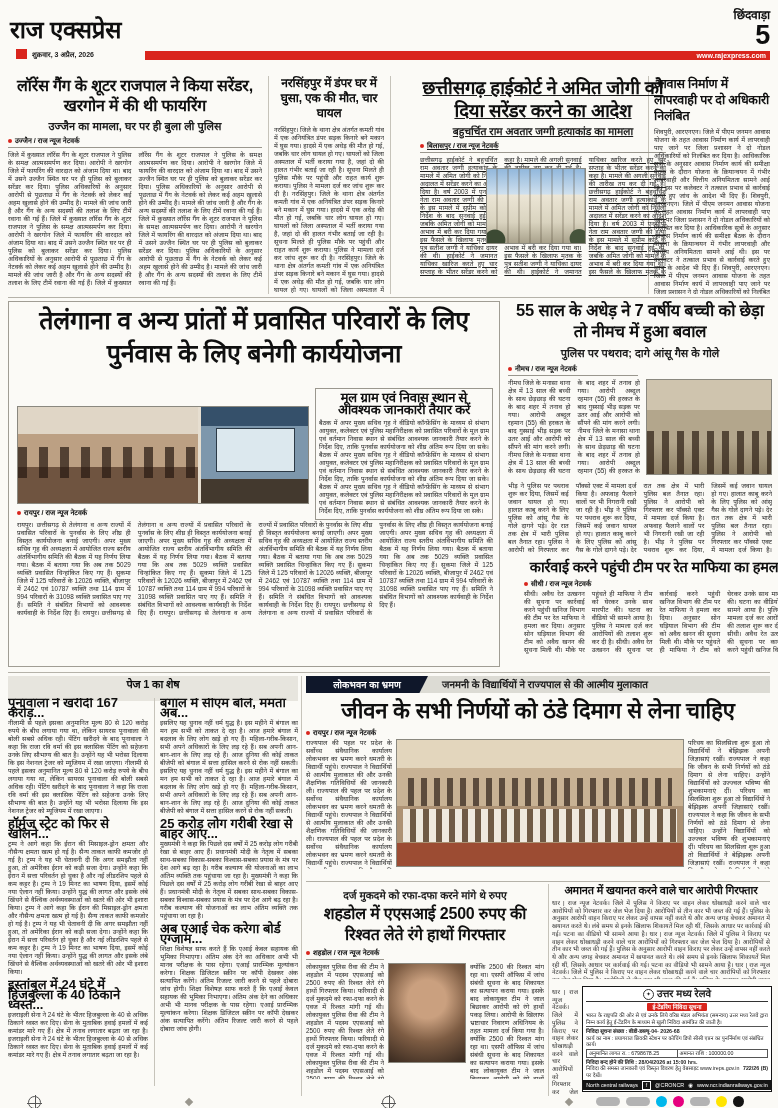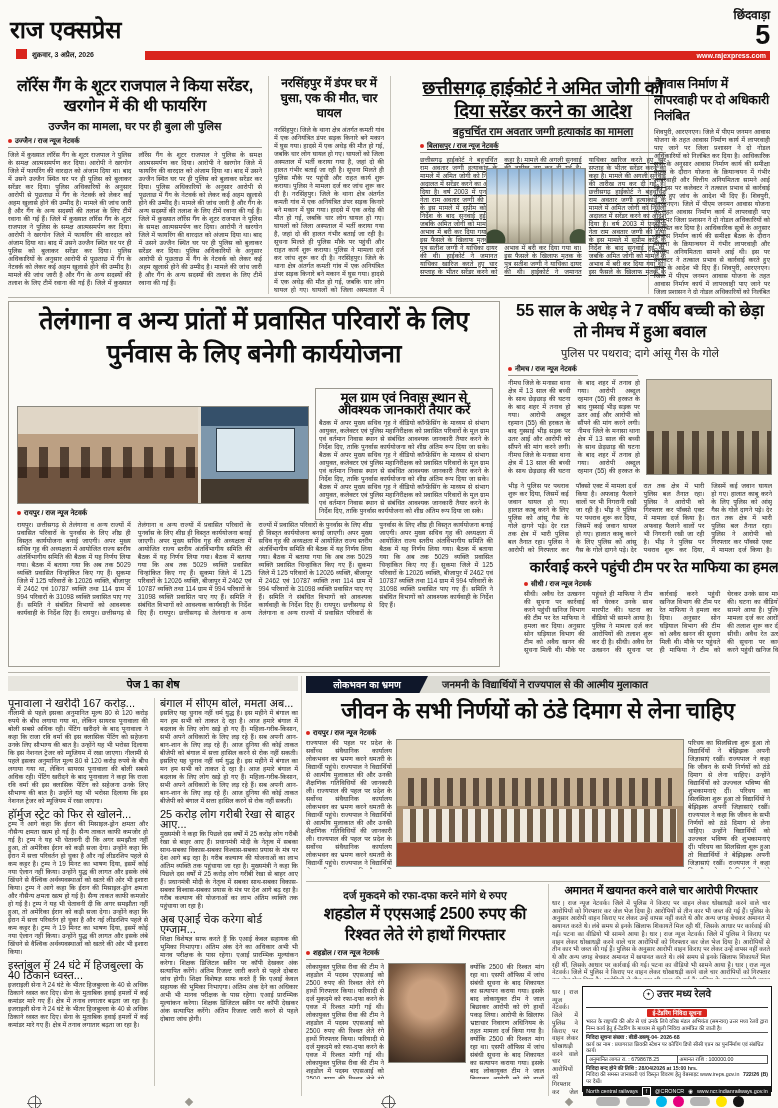--- a/index.html
+++ b/index.html
@@ -11,27 +11,27 @@
   .hl{font-weight:800;color:#0f0f0f;letter-spacing:-0.2px;}
   .center{text-align:center;}
   .byline{display:flex;align-items:center;gap:3px;font-size:7px;font-weight:700;color:#111;margin:3px 0 2px;}
   .byline .dot{width:4px;height:4px;border-radius:50%;background:#d9251d;flex:0 0 auto;}
   .rule{border-top:1px solid #9a978e;margin:1px 0 3px;}
   .body-txt{font-size:6.4px;line-height:8px;text-align:justify;color:#2c2c2c;overflow:hidden;}
   .cols2{column-count:2;column-gap:7px;}
   .cols3{column-count:3;column-gap:7px;}
   .cols4{column-count:4;column-gap:7px;}
   .photo{position:absolute;border:1px solid #8a887f;box-sizing:border-box;overflow:hidden;background:#ccc;}
-  .sub-bold{font-weight:400;font-size:11px;line-height:10px;color:#0f0f0f;margin:4px 0 1px;}
+  .sub-bold{font-weight:700;font-size:13px;line-height:10px;color:#0f0f0f;margin:4px 0 1px;}
   .greybar{background:#e7e5de;}
   
   .redbar{background:#d9251d;}
   
   .tender{border:1.5px solid #151515;background:#fff;box-sizing:border-box;padding:2px 3px;font-size:5.3px;line-height:6.6px;color:#222;}
-  .tender .t-head{display:flex;align-items:center;justify-content:center;gap:3px;border-bottom:1px solid #333;padding-bottom:7px;}
+  .tender .t-head{display:flex;align-items:center;justify-content:center;gap:3px;border-bottom:1px solid #333;padding-bottom:1px;}
   .tender .emblem{width:9px;height:9px;border-radius:50%;border:1px solid #333;display:flex;align-items:center;justify-content:center;font-size:6px;}
   .tender .t-title{font-size:10px;font-weight:800;}
   .tender .t-label{background:#d9251d;color:#fff;font-weight:700;font-size:6px;line-height:8px;padding:0 5px;margin:1px auto;width:max-content;border-radius:1px;}
   .tender .t-row{display:flex;border:1px solid #555;margin:1px 0;}
   .tender .t-cell{flex:1;padding:0 2px;}
   .tender .t-cell+.t-cell{border-left:1px solid #555;}
   .tender .t-foot{display:flex;align-items:center;gap:4px;background:#151515;color:#fff;
      font-size:5.4px;line-height:10px;height:10px;margin:2px -3px -2px;padding:0 3px;justify-content:center;}
   .sq-ic{display:inline-block;width:7px;height:7px;border:1px solid #fff;font-size:5px;line-height:7px;text-align:center;}
   
@@ -125,21 +125,21 @@
 
     <div class="byline" style="position:absolute;left:8px;top:203px;">
       <span class="dot"></span>
       <span>रायपुर / राज न्यूज नेटवर्क</span>
     </div>
     <div class="abs body-txt cols4" style="left:8px;top:219px;width:476px;height:138px;">रायपुर। छत्तीसगढ़ से तेलंगाना व अन्य राज्यों में प्रवासित परिवारों के पुनर्वास के लिए शीघ्र ही विस्तृत कार्ययोजना बनाई जाएगी। अपर मुख्य सचिव गृह की अध्यक्षता में आयोजित राज्य स्तरीय अंतर्विभागीय समिति की बैठक में यह निर्णय लिया गया। बैठक में बताया गया कि अब तक 5029 व्यक्ति प्रवासित चिन्हांकित किए गए हैं। सुकमा जिले में 125 परिवारों के 12026 व्यक्ति, बीजापुर में 2462 एवं 10787 व्यक्ति तथा 114 ग्राम में 994 परिवारों के 31098 व्यक्ति प्रवासित पाए गए हैं। समिति ने संबंधित विभागों को आवश्यक कार्यवाही के निर्देश दिए हैं। रायपुर। छत्तीसगढ़ से तेलंगाना व अन्य राज्यों में प्रवासित परिवारों के पुनर्वास के लिए शीघ्र ही विस्तृत कार्ययोजना बनाई जाएगी। अपर मुख्य सचिव गृह की अध्यक्षता में आयोजित राज्य स्तरीय अंतर्विभागीय समिति की बैठक में यह निर्णय लिया गया। बैठक में बताया गया कि अब तक 5029 व्यक्ति प्रवासित चिन्हांकित किए गए हैं। सुकमा जिले में 125 परिवारों के 12026 व्यक्ति, बीजापुर में 2462 एवं 10787 व्यक्ति तथा 114 ग्राम में 994 परिवारों के 31098 व्यक्ति प्रवासित पाए गए हैं। समिति ने संबंधित विभागों को आवश्यक कार्यवाही के निर्देश दिए हैं। रायपुर। छत्तीसगढ़ से तेलंगाना व अन्य राज्यों में प्रवासित परिवारों के पुनर्वास के लिए शीघ्र ही विस्तृत कार्ययोजना बनाई जाएगी। अपर मुख्य सचिव गृह की अध्यक्षता में आयोजित राज्य स्तरीय अंतर्विभागीय समिति की बैठक में यह निर्णय लिया गया। बैठक में बताया गया कि अब तक 5029 व्यक्ति प्रवासित चिन्हांकित किए गए हैं। सुकमा जिले में 125 परिवारों के 12026 व्यक्ति, बीजापुर में 2462 एवं 10787 व्यक्ति तथा 114 ग्राम में 994 परिवारों के 31098 व्यक्ति प्रवासित पाए गए हैं। समिति ने संबंधित विभागों को आवश्यक कार्यवाही के निर्देश दिए हैं। रायपुर। छत्तीसगढ़ से तेलंगाना व अन्य राज्यों में प्रवासित परिवारों के पुनर्वास के लिए शीघ्र ही विस्तृत कार्ययोजना बनाई जाएगी। अपर मुख्य सचिव गृह की अध्यक्षता में आयोजित राज्य स्तरीय अंतर्विभागीय समिति की बैठक में यह निर्णय लिया गया। बैठक में बताया गया कि अब तक 5029 व्यक्ति प्रवासित चिन्हांकित किए गए हैं। सुकमा जिले में 125 परिवारों के 12026 व्यक्ति, बीजापुर में 2462 एवं 10787 व्यक्ति तथा 114 ग्राम में 994 परिवारों के 31098 व्यक्ति प्रवासित पाए गए हैं। समिति ने संबंधित विभागों को आवश्यक कार्यवाही के निर्देश दिए हैं।</div>
   </div>
 
   <div class="abs" style="left:508px;top:300px;width:264px;height:256px;overflow:hidden;">
     <div class="hl center" style="font-size:16.5px;line-height:21px;">55 साल के अधेड़ ने 7 वर्षीय बच्ची को छेड़ा तो नीमच में हुआ बवाल</div>
-    <div class="center abs" style="left:0;top:45px;width:100%;font-size:11px;font-weight:400;">पुलिस पर पथराव; दागे आंसू गैस के गोले</div>
+    <div class="center abs" style="left:0;top:45px;width:100%;font-size:11px;font-weight:700;">पुलिस पर पथराव; दागे आंसू गैस के गोले</div>
     <div class="byline abs" style="left:0;top:61px;">
       <span class="dot"></span>
       <span>नीमच / राज न्यूज नेटवर्क</span>
     </div>
     <div class="rule abs" style="left:0;top:74px;width:130px;"></div>
     <div class="abs body-txt cols2" style="left:0;top:79px;width:132px;height:97px;">नीमच जिले के मनासा थाना क्षेत्र में 13 साल की बच्ची के साथ छेड़छाड़ की घटना के बाद शहर में तनाव हो गया। आरोपी अब्दुल रहमान (55) की हरकत के बाद गुस्साई भीड़ सड़क पर उतर आई और आरोपी को सौंपने की मांग करने लगी। नीमच जिले के मनासा थाना क्षेत्र में 13 साल की बच्ची के साथ छेड़छाड़ की घटना के बाद शहर में तनाव हो गया। आरोपी अब्दुल रहमान (55) की हरकत के बाद गुस्साई भीड़ सड़क पर उतर आई और आरोपी को सौंपने की मांग करने लगी। नीमच जिले के मनासा थाना क्षेत्र में 13 साल की बच्ची के साथ छेड़छाड़ की घटना के बाद शहर में तनाव हो गया। आरोपी अब्दुल रहमान (55) की हरकत के बाद गुस्साई भीड़ सड़क पर उतर आई और आरोपी को सौंपने की मांग करने लगी।</div>
     <div class="photo" style="left:138px;top:79px;width:126px;height:96px;background:linear-gradient(180deg,#cfc4ae 0 32%,#b3a68c 32% 66%,#8e8066 100%);">
       <div style="position:absolute;left:0;right:0;bottom:0;height:46%;background:repeating-linear-gradient(90deg, rgba(52,38,27,.75) 0 7px, transparent 7px 15px);filter:blur(0.7px);"></div>
     </div>
     <div class="abs body-txt cols4" style="left:0;top:182px;width:264px;height:72px;">भीड़ ने पुलिस पर पथराव शुरू कर दिया, जिसमें कई जवान घायल हो गए। हालात काबू करने के लिए पुलिस को आंसू गैस के गोले दागने पड़े। देर रात तक क्षेत्र में भारी पुलिस बल तैनात रहा। पुलिस ने आरोपी को गिरफ्तार कर पॉक्सो एक्ट में मामला दर्ज किया है। अफवाह फैलाने वालों पर भी निगरानी रखी जा रही है। भीड़ ने पुलिस पर पथराव शुरू कर दिया, जिसमें कई जवान घायल हो गए। हालात काबू करने के लिए पुलिस को आंसू गैस के गोले दागने पड़े। देर रात तक क्षेत्र में भारी पुलिस बल तैनात रहा। पुलिस ने आरोपी को गिरफ्तार कर पॉक्सो एक्ट में मामला दर्ज किया है। अफवाह फैलाने वालों पर भी निगरानी रखी जा रही है। भीड़ ने पुलिस पर पथराव शुरू कर दिया, जिसमें कई जवान घायल हो गए। हालात काबू करने के लिए पुलिस को आंसू गैस के गोले दागने पड़े। देर रात तक क्षेत्र में भारी पुलिस बल तैनात रहा। पुलिस ने आरोपी को गिरफ्तार कर पॉक्सो एक्ट में मामला दर्ज किया है। अफवाह फैलाने वालों पर भी निगरानी रखी जा रही है।</div>
@@ -150,21 +150,21 @@
     <div class="byline">
       <span class="dot"></span>
       <span>सीधी / राज न्यूज नेटवर्क</span>
     </div>
     <div class="body-txt cols4" style="height:70px;">सीधी। अवैध रेत उत्खनन की सूचना पर कार्रवाई करने पहुंची खनिज विभाग की टीम पर रेत माफिया ने हमला कर दिया। अनुसार सोन घड़ियाल विभाग की टीम को अवैध खनन की सूचना मिली थी। मौके पर पहुंचते ही माफिया ने टीम को घेरकर उनके साथ मारपीट की। घटना का वीडियो भी सामने आया है। पुलिस ने मामला दर्ज कर आरोपियों की तलाश शुरू कर दी है। सीधी। अवैध रेत उत्खनन की सूचना पर कार्रवाई करने पहुंची खनिज विभाग की टीम पर रेत माफिया ने हमला कर दिया। अनुसार सोन घड़ियाल विभाग की टीम को अवैध खनन की सूचना मिली थी। मौके पर पहुंचते ही माफिया ने टीम को घेरकर उनके साथ मारपीट की। घटना का वीडियो भी सामने आया है। पुलिस ने मामला दर्ज कर आरोपियों की तलाश शुरू कर दी है। सीधी। अवैध रेत उत्खनन की सूचना पर कार्रवाई करने पहुंची खनिज विभाग की टीम पर रेत माफिया ने हमला कर दिया। अनुसार सोन घड़ियाल विभाग की टीम को अवैध खनन की सूचना मिली थी। मौके पर पहुंचते ही माफिया ने टीम को घेरकर उनके साथ मारपीट की। घटना का वीडियो भी सामने आया है। पुलिस ने मामला दर्ज कर आरोपियों की तलाश शुरू कर दी है।</div>
   </div>
 
   <div class="hline" style="left:8px;top:672px;width:762px;"></div>
 
   <div class="abs" style="left:8px;top:676px;width:290px;height:412px;overflow:hidden;">
-    <div class="greybar hl center" style="height:15px;line-height:17px;font-size:11px;">पेज 1 का शेष</div>
+    <div class="greybar hl center" style="height:25px;line-height:17px;font-size:11px;">पेज 1 का शेष</div>
     <div class="abs" style="left:0;top:22px;width:140px;height:388px;overflow:hidden;">
       <div class="sub-bold" style="margin-top:0;">पूनावाला ने खरीदी 167 करोड़...</div>
       <div class="body-txt">नीलामी से पहले इसका अनुमानित मूल्य 80 से 120 करोड़ रुपये के बीच लगाया गया था, लेकिन सायरस पूनावाला की बोली सबसे अधिक रही। पेंटिंग खरीदने के बाद पूनावाला ने कहा कि राजा रवि वर्मा की इस क्लासिक पेंटिंग को सहेजना उनके लिए सौभाग्य की बात है। उन्होंने यह भी भरोसा दिलाया कि इस नेशनल ट्रेजर को म्यूजियम में रखा जाएगा। नीलामी से पहले इसका अनुमानित मूल्य 80 से 120 करोड़ रुपये के बीच लगाया गया था, लेकिन सायरस पूनावाला की बोली सबसे अधिक रही। पेंटिंग खरीदने के बाद पूनावाला ने कहा कि राजा रवि वर्मा की इस क्लासिक पेंटिंग को सहेजना उनके लिए सौभाग्य की बात है। उन्होंने यह भी भरोसा दिलाया कि इस नेशनल ट्रेजर को म्यूजियम में रखा जाएगा।</div>
       <div class="sub-bold">हॉर्मुज स्ट्रेट को फिर से खोलने...</div>
       <div class="body-txt">ट्रम्प ने आगे कहा कि ईरान की मिसाइल-ड्रोन क्षमता और नौसैन्य क्षमता खत्म हो गई है। सैन्य ताकत काफी कमजोर हो गई है। ट्रम्प ने यह भी चेतावनी दी कि अगर समझौता नहीं हुआ, तो अमेरिका ईरान को कड़ी सजा देगा। उन्होंने कहा कि ईरान में सत्ता परिवर्तन हो चुका है और नई लीडरशिप पहले से कम कट्टर है। ट्रम्प ने 19 मिनट का भाषण दिया, इसमें कोई नया ऐलान नहीं किया। उन्होंने युद्ध की लागत और इसके लंबे खिंचने से वैश्विक अर्थव्यवस्थाओं को खतरे की ओर भी इशारा किया। ट्रम्प ने आगे कहा कि ईरान की मिसाइल-ड्रोन क्षमता और नौसैन्य क्षमता खत्म हो गई है। सैन्य ताकत काफी कमजोर हो गई है। ट्रम्प ने यह भी चेतावनी दी कि अगर समझौता नहीं हुआ, तो अमेरिका ईरान को कड़ी सजा देगा। उन्होंने कहा कि ईरान में सत्ता परिवर्तन हो चुका है और नई लीडरशिप पहले से कम कट्टर है। ट्रम्प ने 19 मिनट का भाषण दिया, इसमें कोई नया ऐलान नहीं किया। उन्होंने युद्ध की लागत और इसके लंबे खिंचने से वैश्विक अर्थव्यवस्थाओं को खतरे की ओर भी इशारा किया।</div>
       <div class="sub-bold">इस्तांबुल में 24 घंटे में हिजबुल्ला के 40 ठिकाने ध्वस्त...</div>
       <div class="body-txt">इजराइली सेना ने 24 घंटे के भीतर हिजबुल्ला के 40 से अधिक ठिकाने ध्वस्त कर दिए। सेना के मुताबिक हवाई हमलों में कई कमांडर मारे गए हैं। क्षेत्र में तनाव लगातार बढ़ता जा रहा है। इजराइली सेना ने 24 घंटे के भीतर हिजबुल्ला के 40 से अधिक ठिकाने ध्वस्त कर दिए। सेना के मुताबिक हवाई हमलों में कई कमांडर मारे गए हैं। क्षेत्र में तनाव लगातार बढ़ता जा रहा है।</div>
     </div>
     <div class="vline" style="left:146px;top:22px;height:388px;"></div>
     <div class="abs" style="left:152px;top:22px;width:138px;height:388px;overflow:hidden;">

